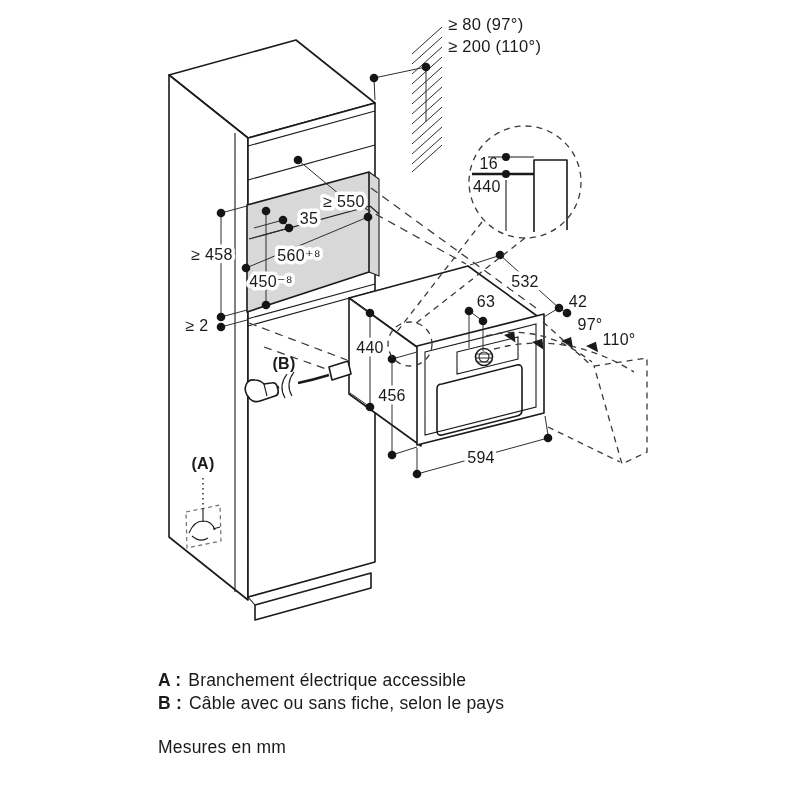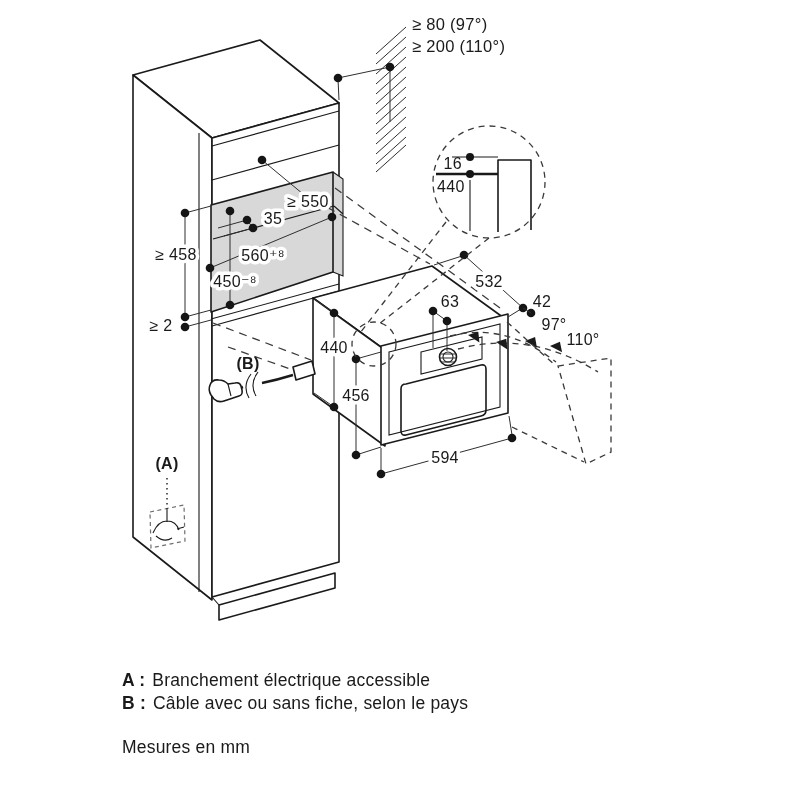--- a/index.html
+++ b/index.html
@@ -1,16 +1,16 @@
 <!DOCTYPE html>
 <html><head>
 <meta charset="utf-8">
 <style>
   html,body{margin:0;padding:0;background:#ffffff;}
-  .stage{width:691px;height:800px;position:relative;background:#fff;}
+  .stage{width:691px;height:800px;position:relative;background:#fff;margin-left:36px;}
   svg text{font-family:"Liberation Sans","DejaVu Sans",sans-serif;fill:#1a1a1a;}
   .t16{font-size:16px;letter-spacing:.3px;}
   .t17{font-size:16.5px;letter-spacing:.3px;}
   .leg{font-size:17.5px;letter-spacing:.2px;}
   .b{font-weight:bold;}
   .ko{paint-order:stroke;stroke:#ffffff;stroke-width:7px;stroke-linejoin:round;}
   .ln{stroke:#1a1a1a;stroke-width:1.6;fill:none;stroke-linejoin:round;}
   .lnw{stroke:#1a1a1a;stroke-width:1.6;fill:#ffffff;stroke-linejoin:round;}
   .md{stroke:#1a1a1a;stroke-width:1.1;fill:none;}
   .dim{stroke:#2f2f2f;stroke-width:1;fill:none;}

